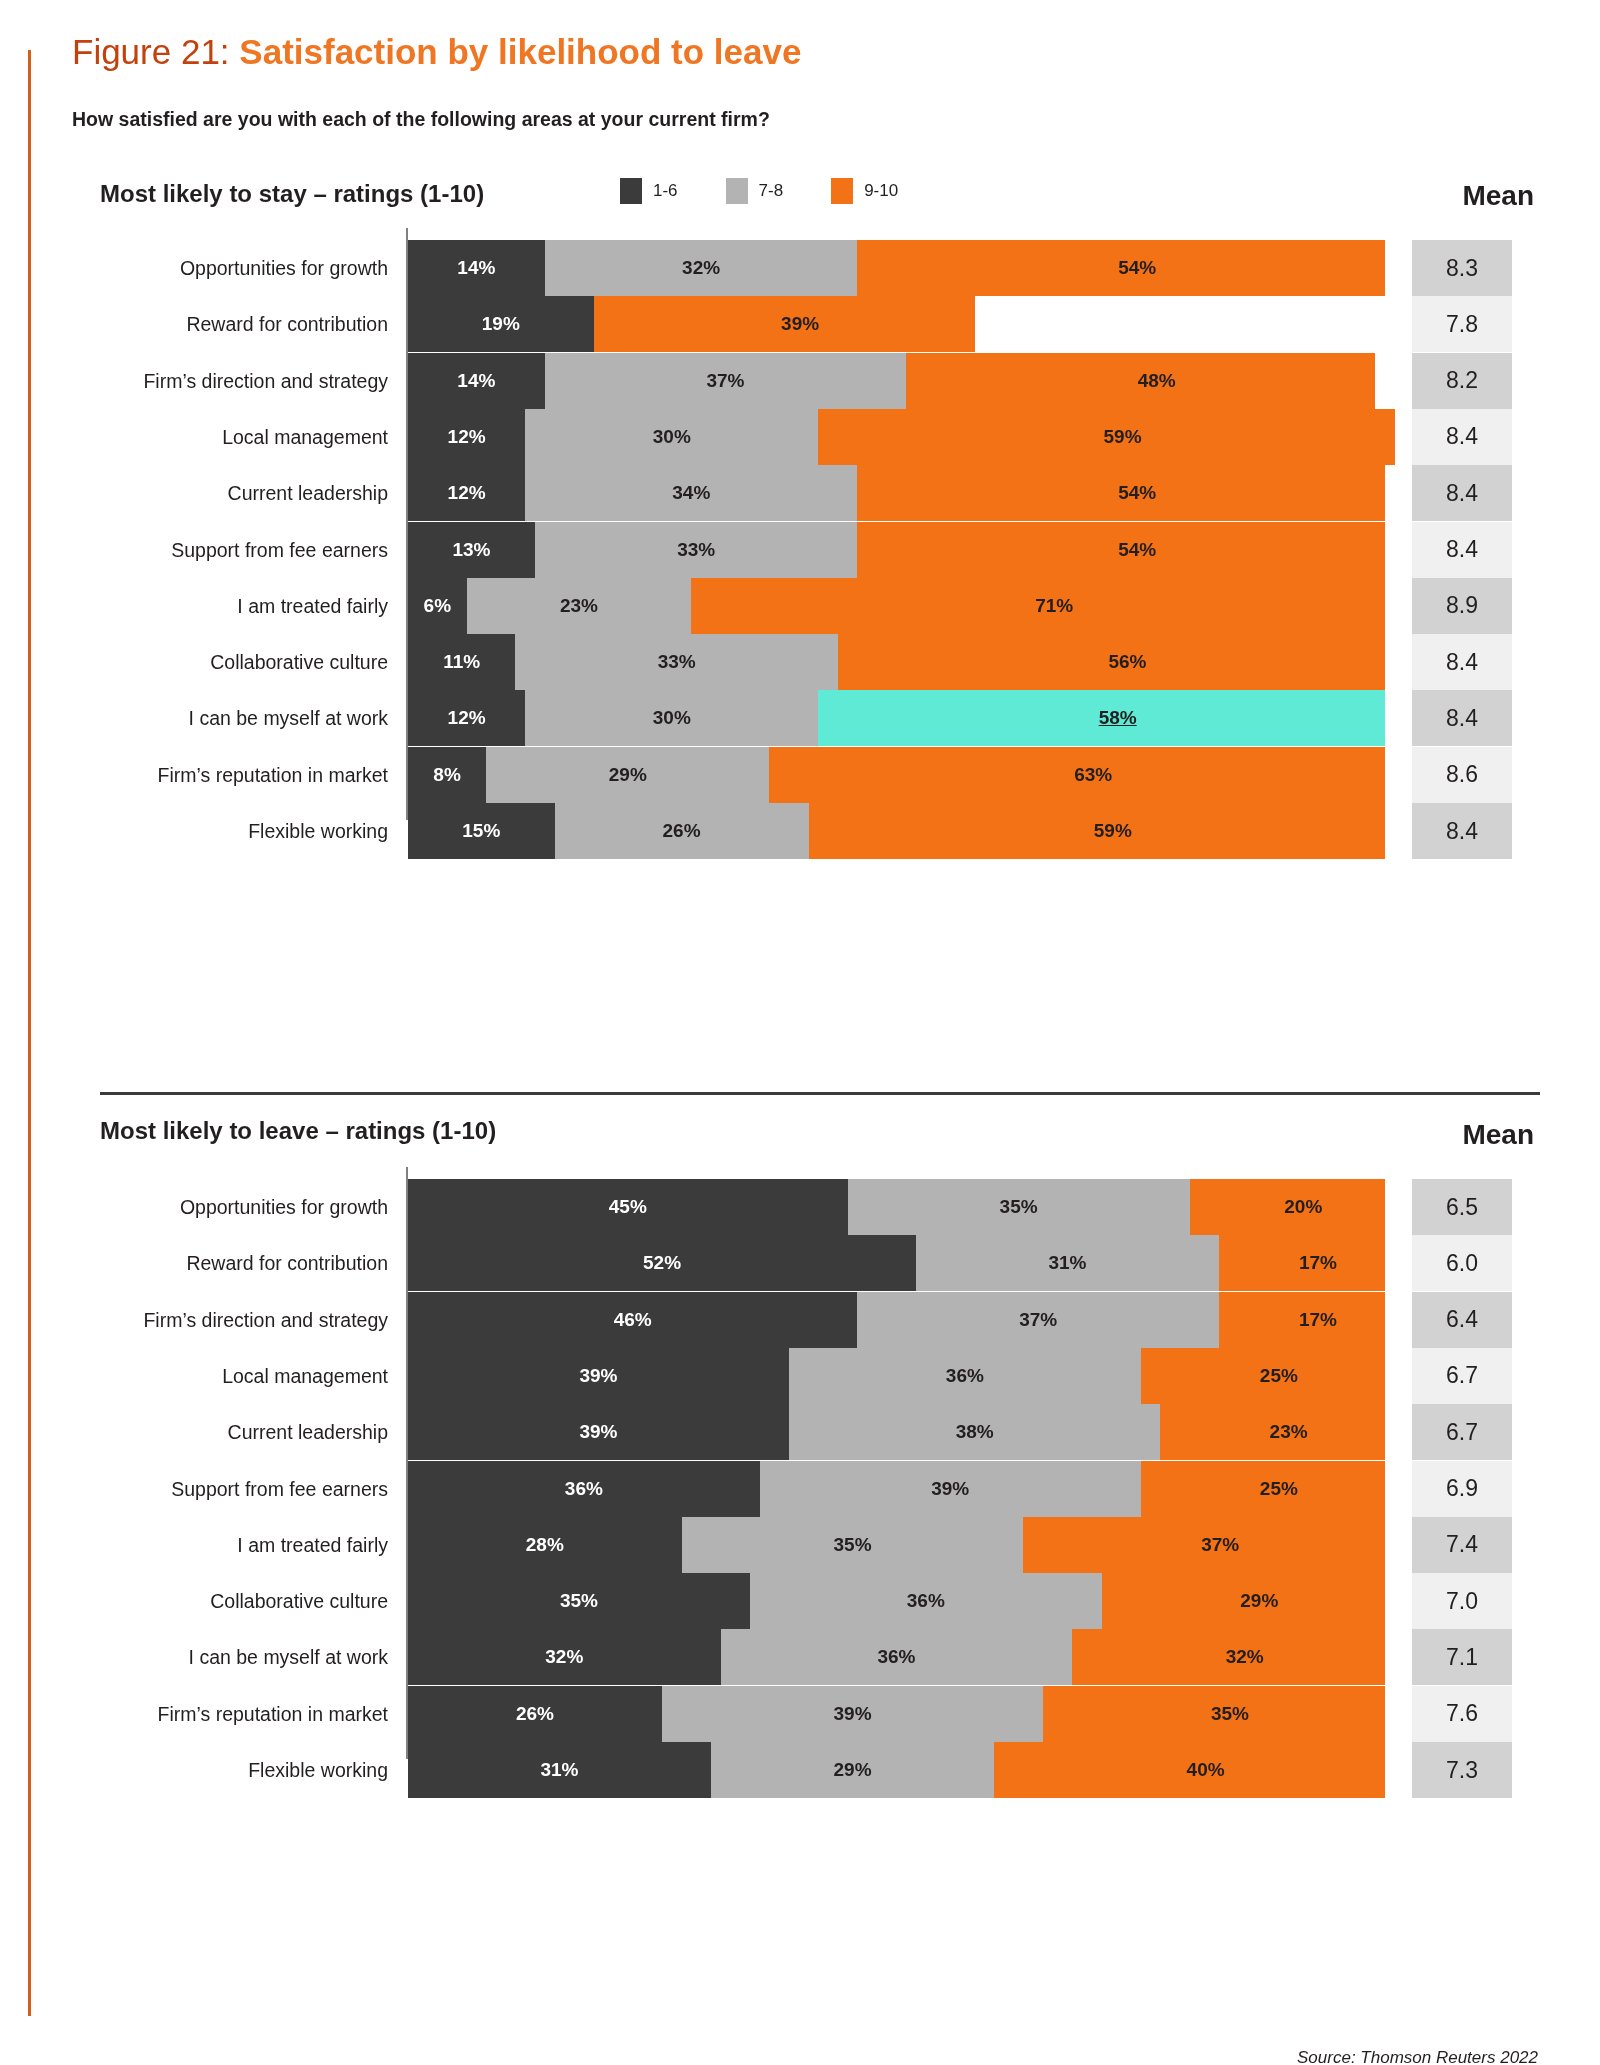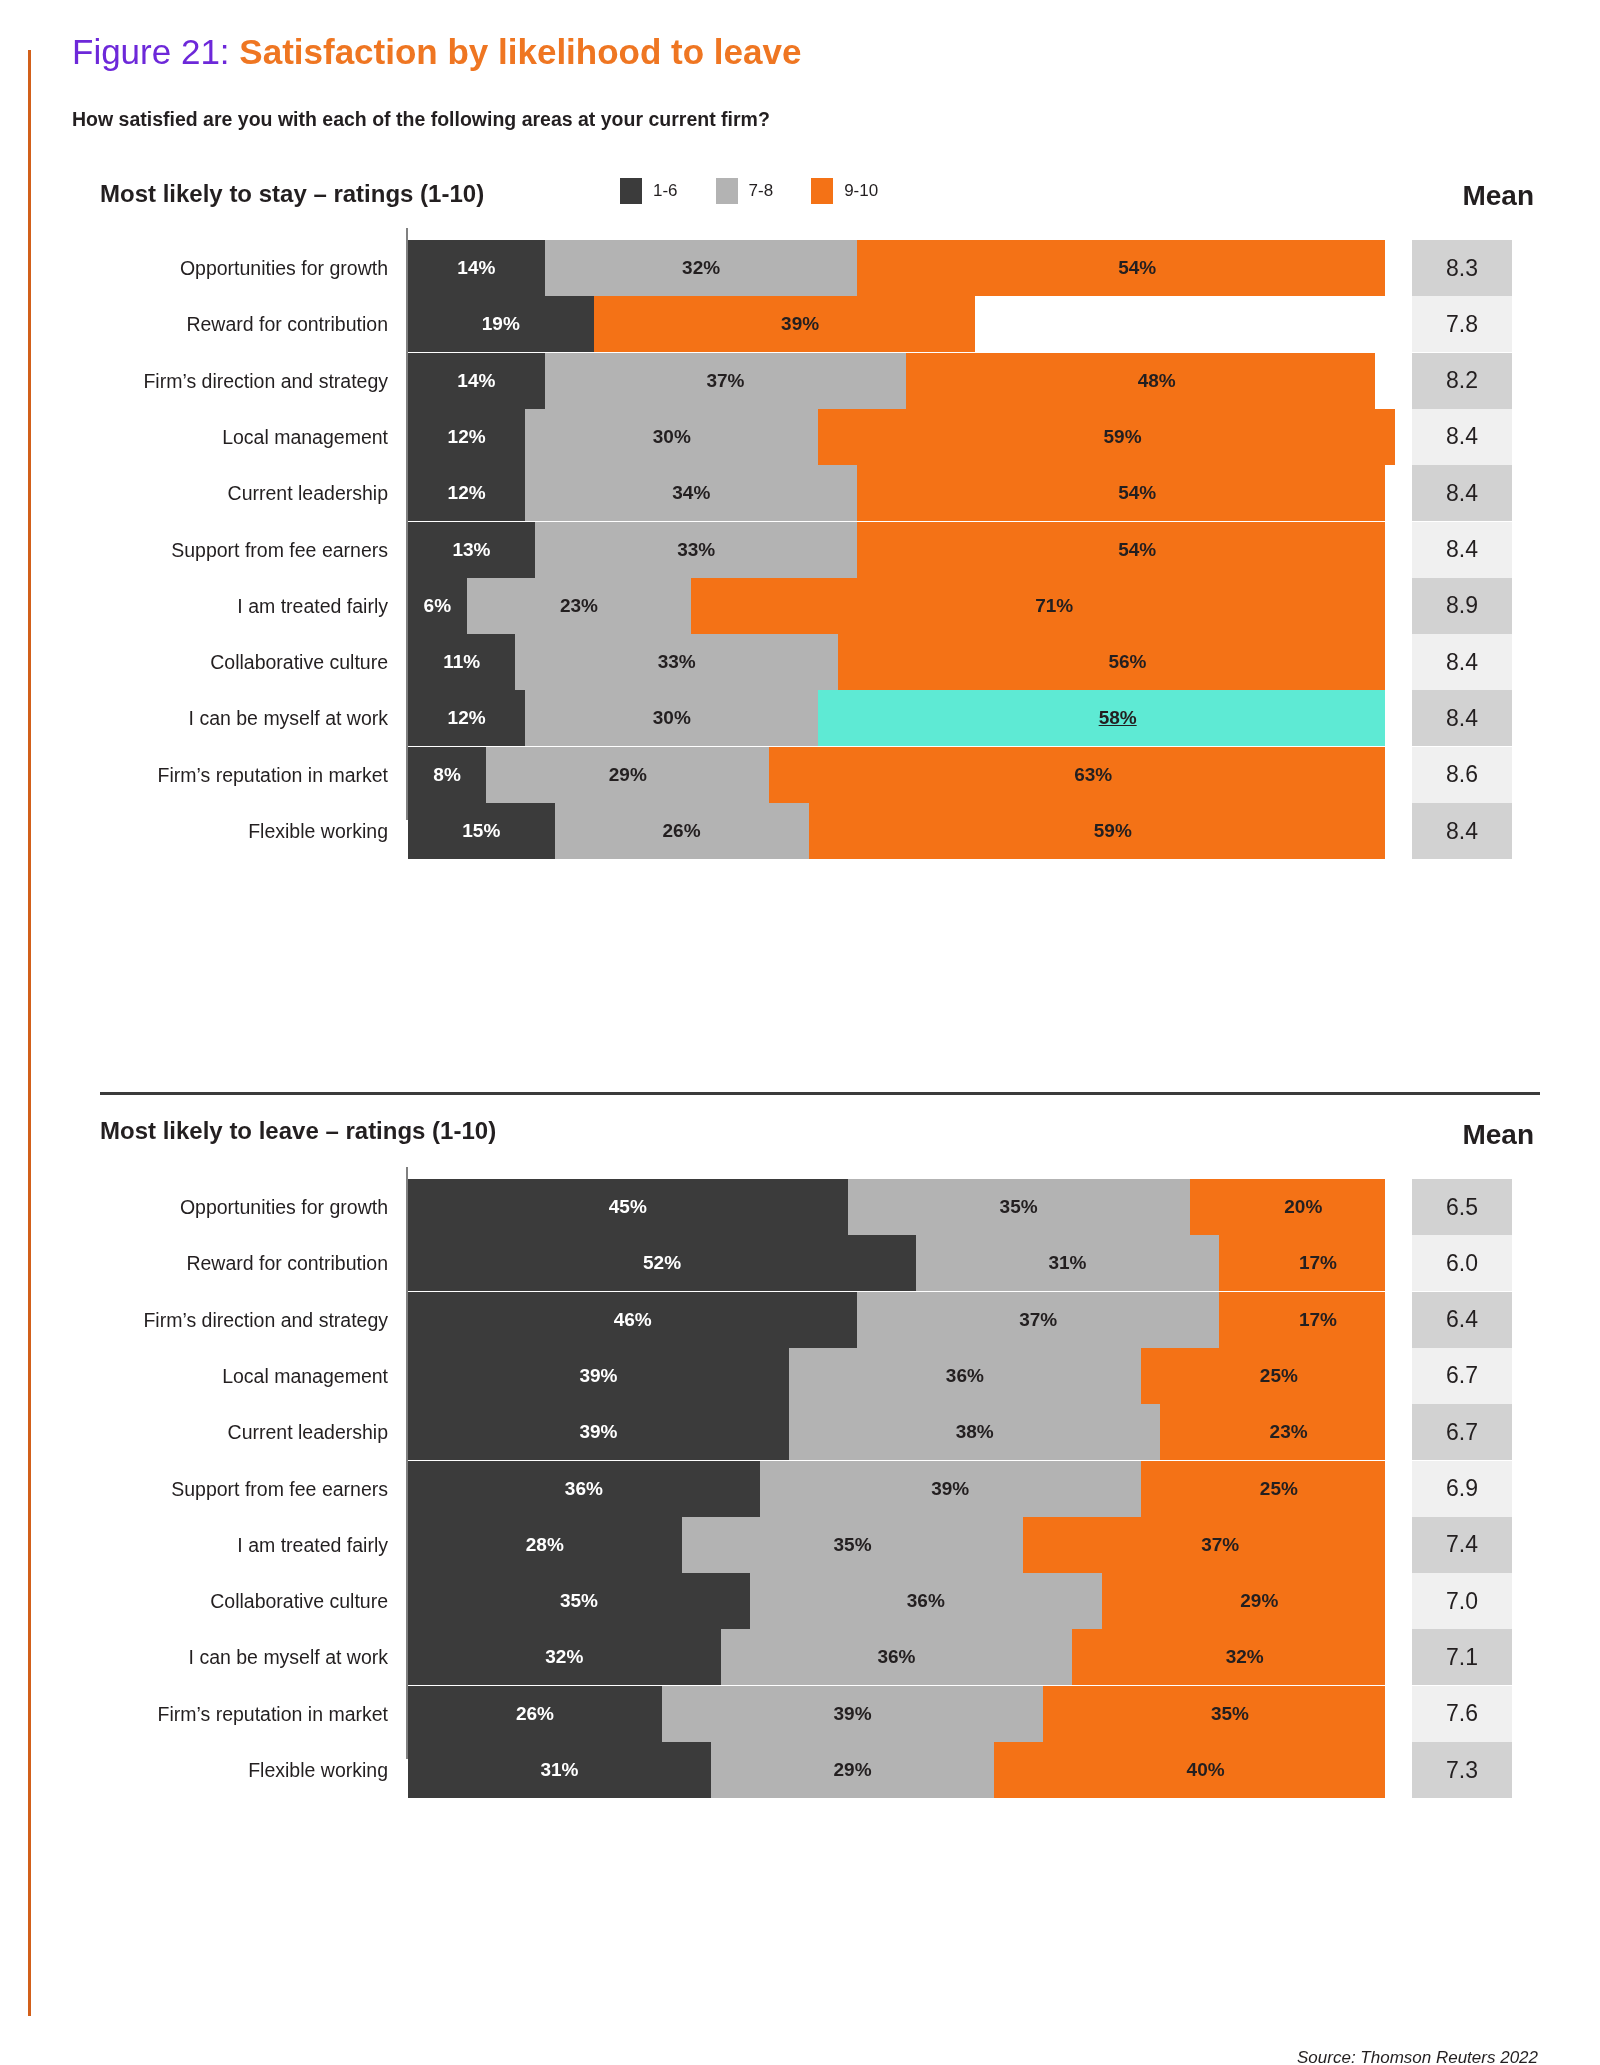--- a/index.html
+++ b/index.html
@@ -29,21 +29,21 @@
   
   .fig-title {
     position: absolute;
     left: 72px;
     top: 30px;
     font-size: 35px;
     line-height: 44px;
     white-space: nowrap;
   }
   .fig-title .fig-num {
-    color: #6d28d9;
+    color: #c2410c;
     font-weight: 400;
   }
   .fig-title .fig-head {
     color: #ef7622;
     font-weight: 700;
   }
   .fig-subtitle {
     position: absolute;
     left: 72px;
     top: 108px;
@@ -68,21 +68,21 @@
     color: #231f20;
     text-align: right;
     width: 120px;
   }
   .legend {
     position: absolute;
     left: 620px;
     top: 178px;
     display: flex;
     align-items: center;
-    gap: 38px;
+    gap: 48px;
   }
   .legend-item { display: flex; align-items: center; gap: 11px; }
   .legend-swatch { width: 22px; height: 26px; display: block; }
   .legend-label { font-size: 17px; color: #231f20; white-space: nowrap; }
 
   
   .chart {
     position: absolute;
     left: 0;
     width: 1600px;

